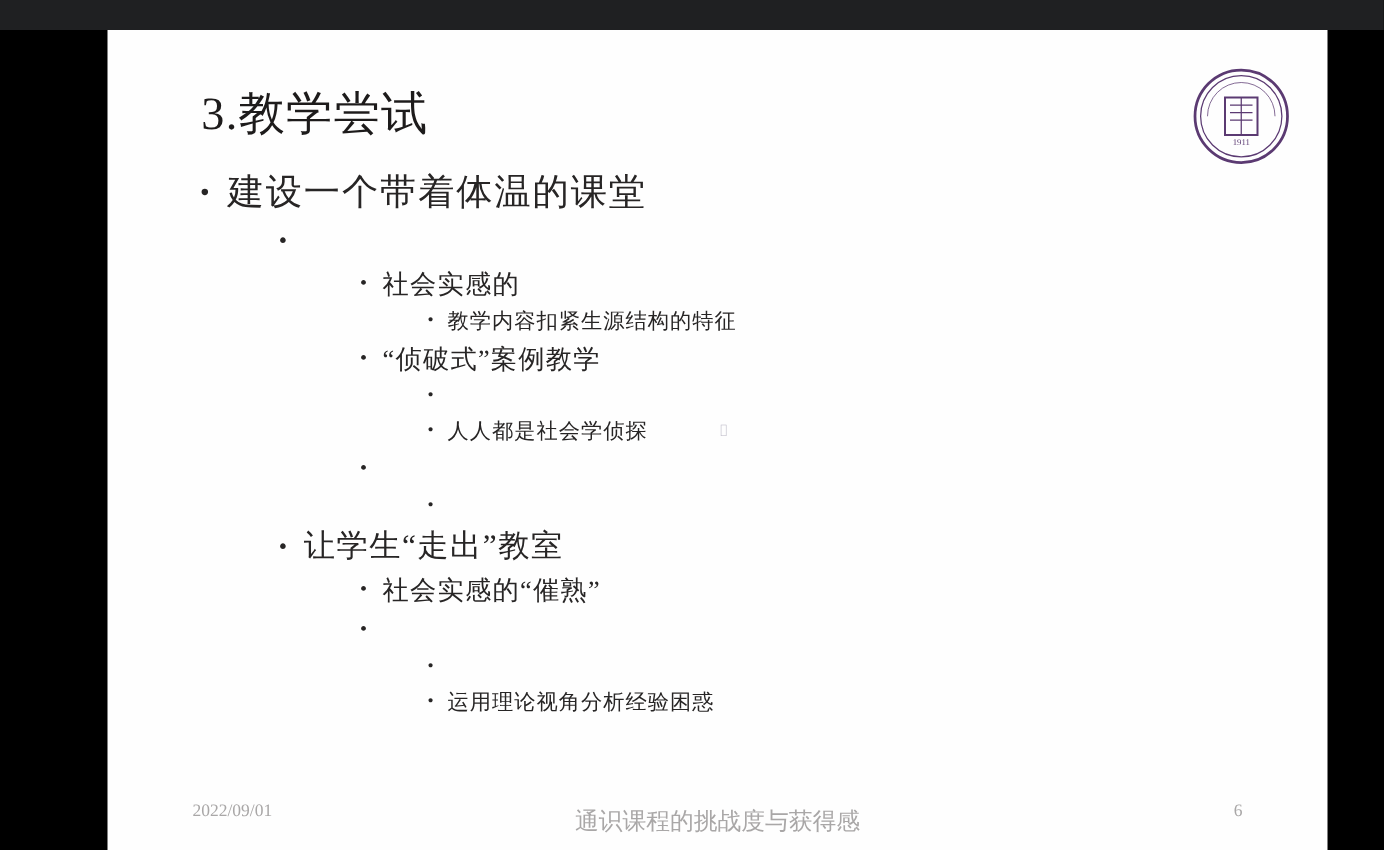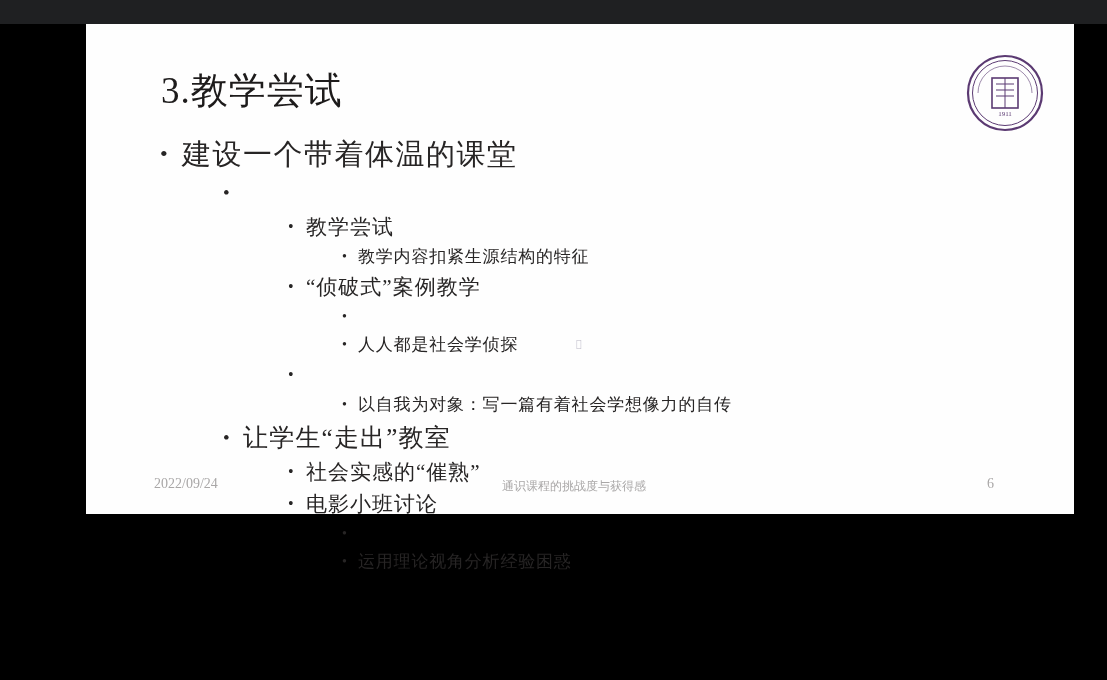--- a/index.html
+++ b/index.html
@@ -40,24 +40,23 @@
     width: 45px;
     height: 656px;
     background: #000;
   }
   
   .slide {
     position: absolute;
     left: 86px;
     top: 24px;
     width: 976px;
-    height: 490px;
+    height: 656px;
     background: #fefefe;
     color: #262424;
-    padding-left: 12px;
   }
   .slide-title {
     position: absolute;
     left: 75px;
     top: 42px;
     font-size: 37px;
     letter-spacing: 1px;
     color: #1d1b1b;
     white-space: nowrap;
   }
@@ -101,21 +100,21 @@
   .footer {
     position: absolute;
     left: 0;
     bottom: 18px;
     width: 976px;
     height: 20px;
     color: #a9a7a7;
     font-size: 14px;
   }
   .footer .date  { position: absolute; left: 68px;  top: 0; }
-  .footer .center{ position: absolute; left: 0; right: 0; top: 2px; text-align: center; font-size: 12px; }
+  .footer .center{ position: absolute; left: 0; right: 0; top: 2px; text-align: center; font-size: 19px; }
   .footer .page  { position: absolute; right: 68px; top: 0; }
 
   .cursor {
     position: absolute;
     left: 574px;
     top: 338px;
     width: 9px;
     height: 13px;
     color: #b9b6c4;
     font-size: 13px;
@@ -149,21 +148,21 @@
     <div class="body-list">
       <div class="li lvl1">
           <span class="bullet">•</span>
           <span class="txt">建设一个带着体温的课堂</span>
         </div>
       <div class="li lvl2">
           <span class="bullet">•</span>
         </div>
       <div class="li lvl3">
           <span class="bullet">•</span>
-          <span class="txt">教学尝试</span>
+          <span class="txt">社会实感的</span>
         </div>
       <div class="li lvl4">
           <span class="bullet">•</span>
           <span class="txt">教学内容扣紧生源结构的特征</span>
         </div>
       <div class="li lvl3">
           <span class="bullet">•</span>
           <span class="txt">“侦破式”案例教学</span>
         </div>
       <div class="li lvl4">
@@ -171,45 +170,43 @@
         </div>
       <div class="li lvl4">
           <span class="bullet">•</span>
           <span class="txt">人人都是社会学侦探</span>
         </div>
       <div class="li lvl3">
           <span class="bullet">•</span>
         </div>
       <div class="li lvl4">
           <span class="bullet">•</span>
-          <span class="txt">以自我为对象：写一篇有着社会学想像力的自传</span>
         </div>
       <div class="li lvl2">
           <span class="bullet">•</span>
           <span class="txt">让学生“走出”教室</span>
         </div>
       <div class="li lvl3">
           <span class="bullet">•</span>
           <span class="txt">社会实感的“催熟”</span>
         </div>
       <div class="li lvl3">
           <span class="bullet">•</span>
-          <span class="txt">电影小班讨论</span>
         </div>
       <div class="li lvl4">
           <span class="bullet">•</span>
         </div>
       <div class="li lvl4">
           <span class="bullet">•</span>
           <span class="txt">运用理论视角分析经验困惑</span>
         </div>
     </div>
 
     <div class="footer">
-      <span class="date">2022/09/24</span>
+      <span class="date">2022/09/01</span>
       <span class="center">通识课程的挑战度与获得感</span>
       <span class="page">6</span>
     </div>
 
   </div>
 
   <div class="cursor"> ⌷</div>
 
 </div>
 

